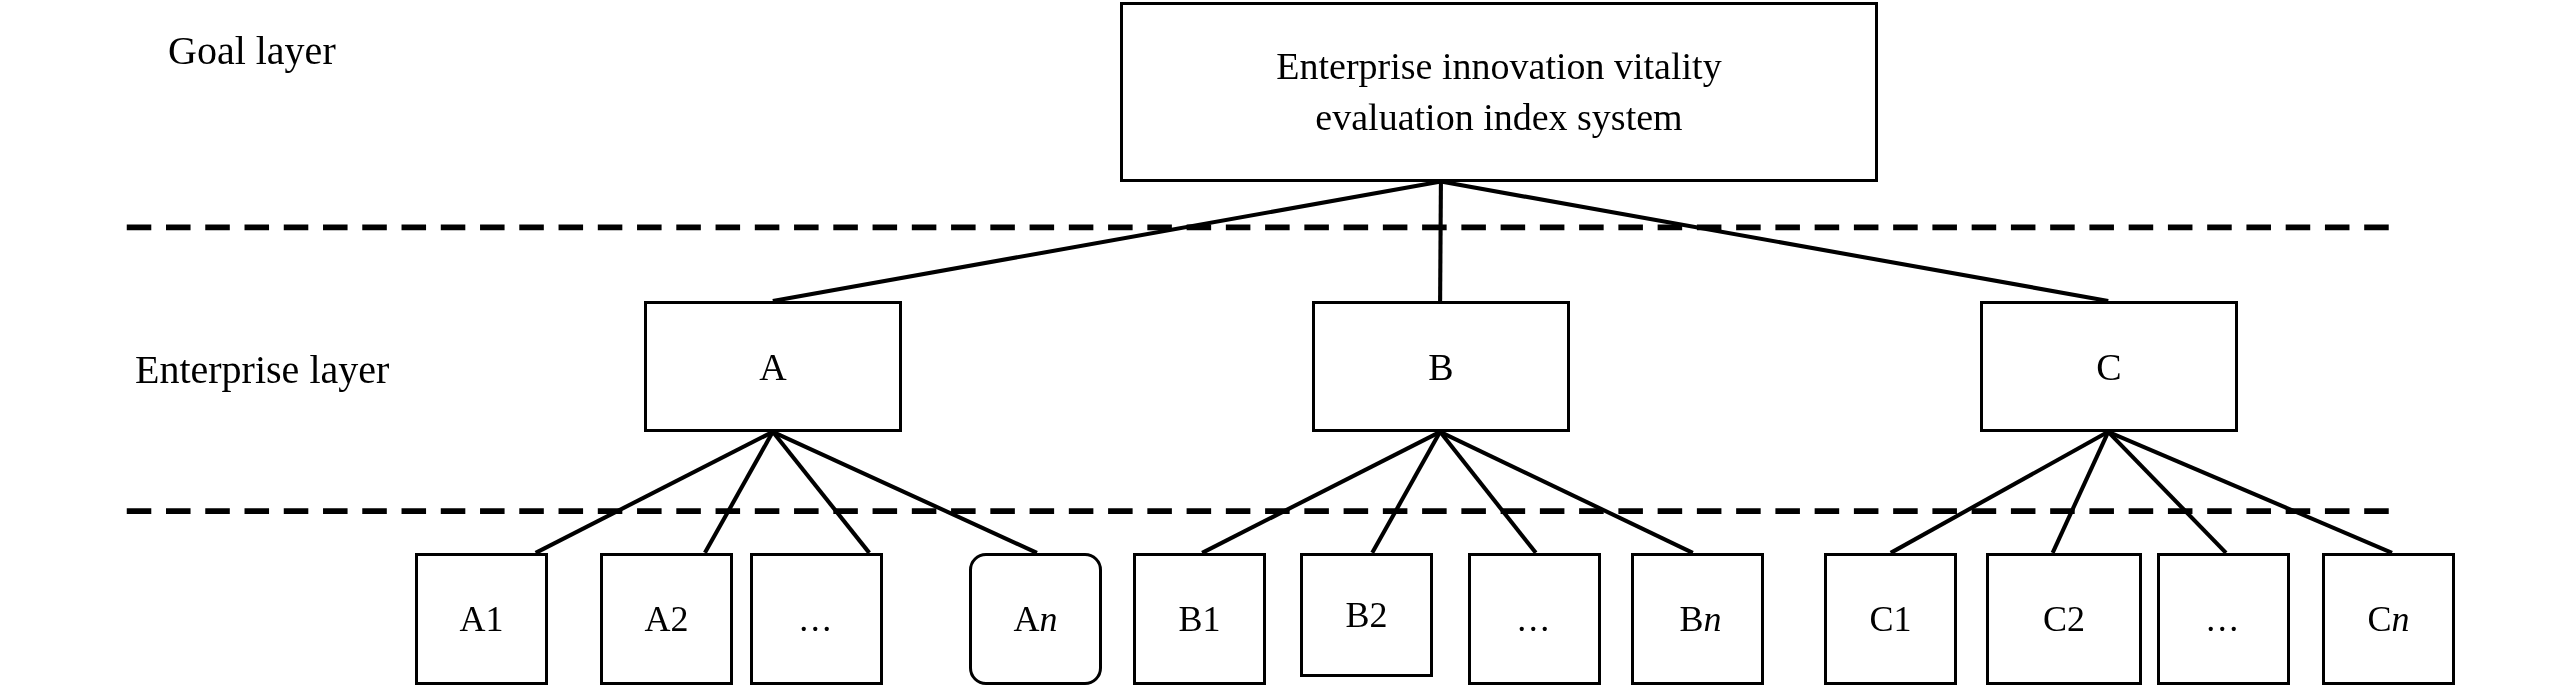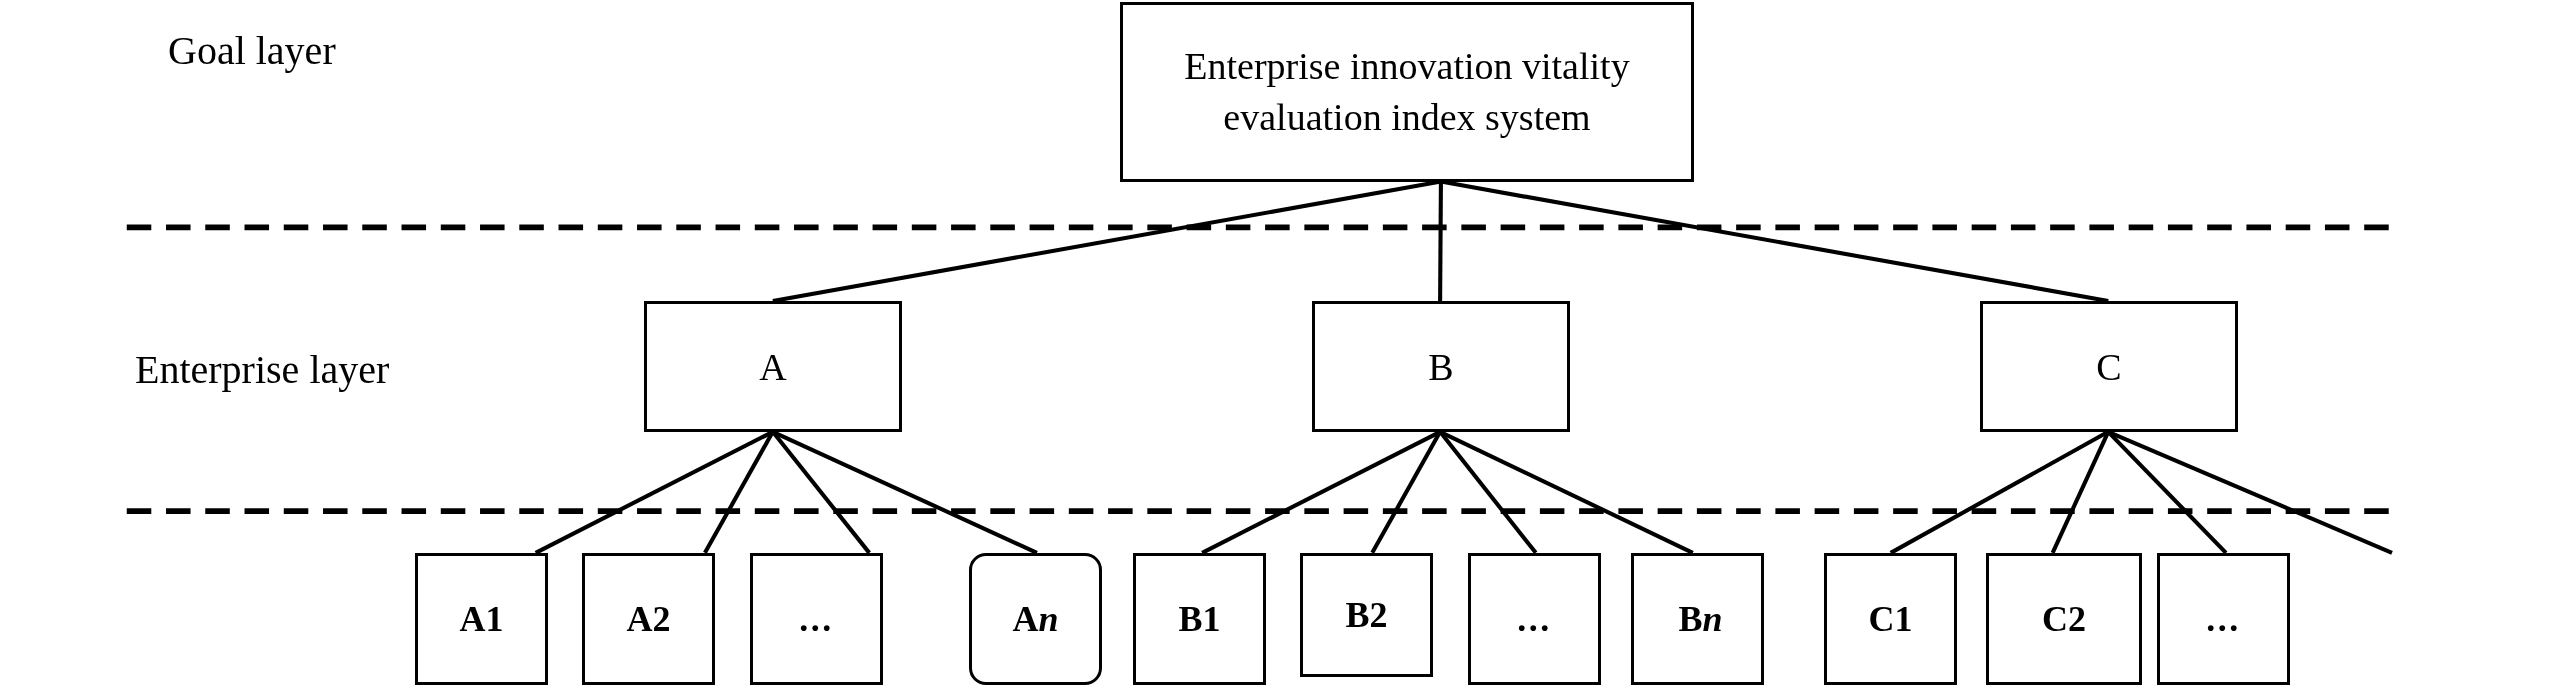--- a/index.html
+++ b/index.html
@@ -48,21 +48,20 @@
   .node-goal {
     font-size: 38px;
     line-height: 1.32;
     padding: 0 18px;
   }
   .node-criterion {
     font-size: 38px;
   }
   .node-indicator {
     font-size: 36px;
-    font-weight: bold;
   }
   .node-indicator .ital {
     font-style: italic;
   }
   .ellipsis {
     letter-spacing: 2.5px;
   }
 </style>
 </head>
 <body>
@@ -99,41 +98,41 @@
       <line x1="2578" y1="528" x2="2312" y2="676"></line>
       <line x1="2578" y1="528" x2="2510" y2="676"></line>
       <line x1="2578" y1="528" x2="2722" y2="676"></line>
       <line x1="2578" y1="528" x2="2925" y2="676"></line>
     </g>
   </svg>
 
   <div class="layer-label" style="left:168px; top:31px;">Goal layer</div>
   <div class="layer-label" style="left:135px; top:350px;">Enterprise layer</div>
 
-  <div class="node node-goal" style="left:1120px; top:1.6px; width:574px; height:180px;">
+  <div class="node node-goal" style="left:1120px; top:1.6px; width:758px; height:180px;">
     <div>
       <span>Enterprise innovation vitality</span><br>
       <span>evaluation index system</span>
     </div>
   </div>
 
   <div class="node node-criterion" style="left:644px; top:301px; width:258px; height:131px;">
     <span>A</span>
   </div>
   <div class="node node-criterion" style="left:1312px; top:301px; width:258px; height:131px;">
     <span>B</span>
   </div>
   <div class="node node-criterion" style="left:1980px; top:301px; width:258px; height:131px;">
     <span>C</span>
   </div>
 
   <div class="node node-indicator" style="left:415px; top:553px; width:133px; height:132px;">
     <span><span>A</span><span>1</span></span>
   </div>
-  <div class="node node-indicator" style="left:582px; top:553px; width:133px; height:132px;">
+  <div class="node node-indicator" style="left:600px; top:553px; width:133px; height:132px;">
     <span><span>A</span><span>2</span></span>
   </div>
   <div class="node node-indicator" style="left:750px; top:553px; width:133px; height:132px;">
     <span><span class="ellipsis">...</span></span>
   </div>
   <div class="node node-indicator" style="left:969px; top:553px; width:133px; height:132px;border-radius:17px;">
     <span><span>A</span><span class="ital">n</span></span>
   </div>
 
   <div class="node node-indicator" style="left:1133px; top:553px; width:133px; height:132px;">
@@ -151,15 +150,18 @@
 
   <div class="node node-indicator" style="left:1824px; top:553px; width:133px; height:132px;">
     <span><span>C</span><span>1</span></span>
   </div>
   <div class="node node-indicator" style="left:1986px; top:553px; width:156px; height:132px;">
     <span><span>C</span><span>2</span></span>
   </div>
   <div class="node node-indicator" style="left:2157px; top:553px; width:133px; height:132px;">
     <span><span class="ellipsis">...</span></span>
   </div>
+  <div class="node node-indicator" style="left:2322px; top:553px; width:133px; height:132px;">
+    <span><span>C</span><span class="ital">n</span></span>
+  </div>
 
 </div>
 
 
 </body></html>

